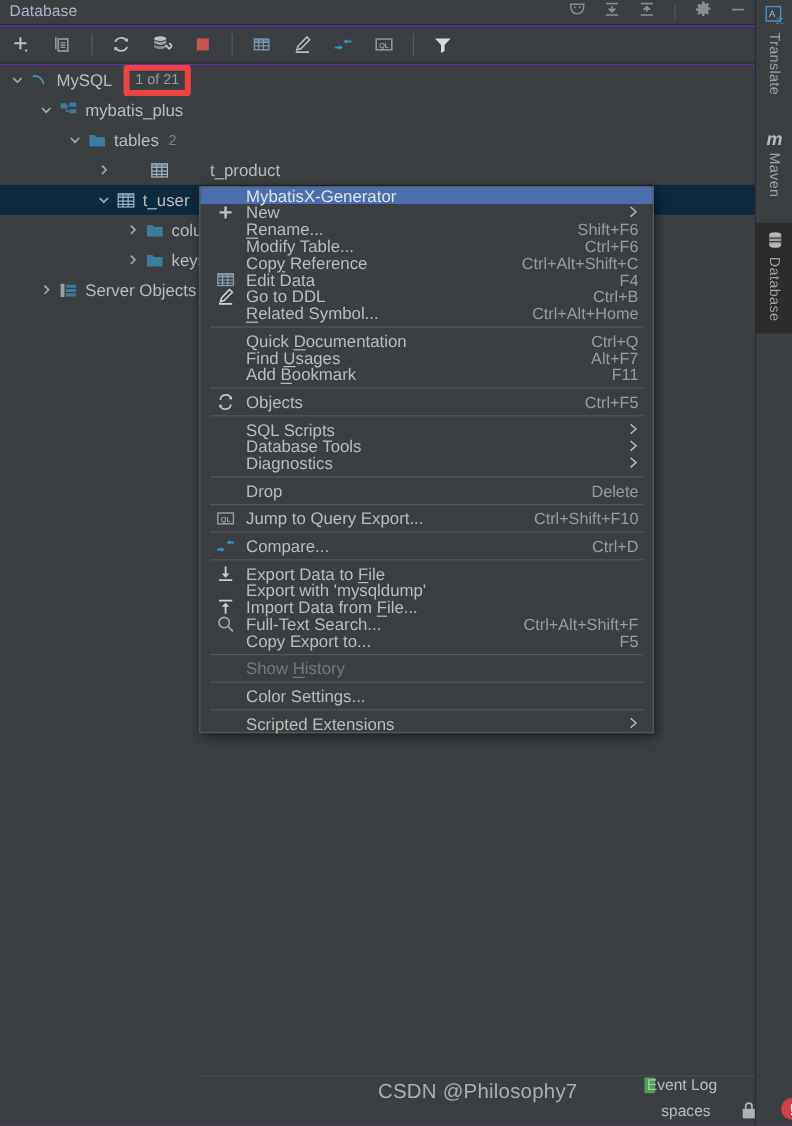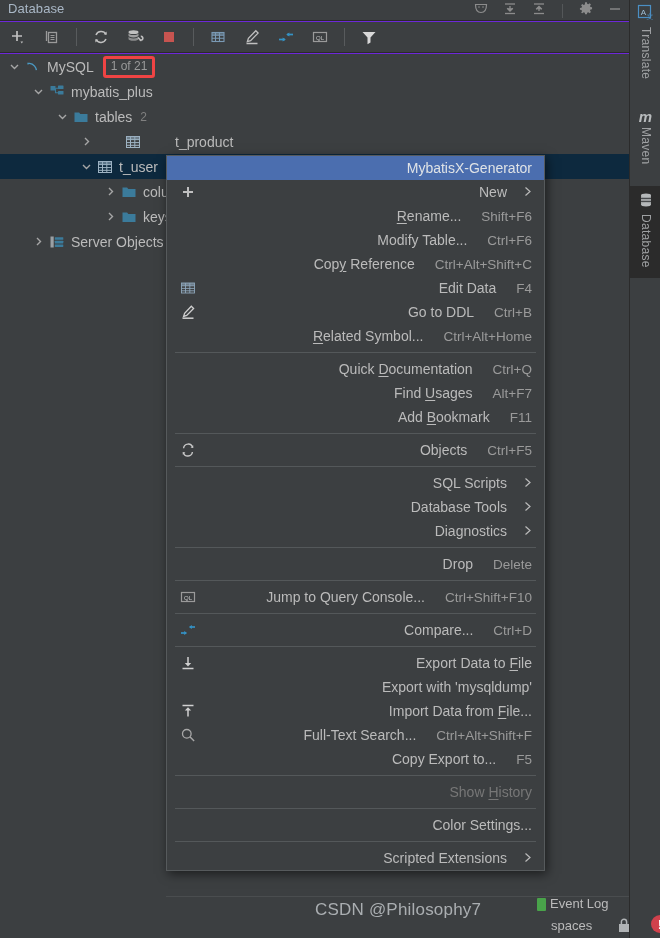--- a/index.html
+++ b/index.html
@@ -54,34 +54,34 @@
     width: 13px; height: 13px; flex: 0 0 13px; margin-right: 4px;
     display: flex; align-items: center; justify-content: center;
   }
   .tree-icon { width: 16px; height: 16px; flex: 0 0 16px; margin-right: 6px; display:flex; align-items:center; justify-content:center;}
   .tlabel { color: #bbbbbb; }
   .tcount {
     margin-left: 8px; font-size: 12px; color: #808080;
   }
   .tbadge {
     margin-left: 9px; font-size: 12px; color: #9a9a9a;
-    border: 3px solid #ef4444; border-radius: 3px; padding: 0px 5px 1px 5px;
+    border: 5px solid #ef4444; border-radius: 3px; padding: 0px 5px 1px 5px;
     line-height: 15px;
   }
 
   
   .ctx {
     position: absolute; left: 166px; top: 155px; width: 379px;
     background: #3c3f41; border: 1px solid #565a5c;
     box-shadow: 2px 3px 10px rgba(0,0,0,.55);
     padding: 0; z-index: 40;
   }
   .mi {
-    position: relative; height: 24px; display: flex; align-items: center;
-    font-size: 14px; color: #bbbbbb; padding: 0 12px 0 0; white-space: nowrap; text-align: right;
+    position: relative; height: 14px; display: flex; align-items: center;
+    font-size: 14px; color: #bbbbbb; padding: 0 12px 0 0; white-space: nowrap;
   }
   .mi.sel { background: #4b6eaf; color: #dfe3e6; }
   .mi.disabled .mtext { color: #777777; }
   .mi .micon {
     width: 22px; flex: 0 0 22px; margin-left: 10px;
     display: flex; align-items: center; justify-content: center;
   }
   .mtext { flex: 1 1 auto; padding-left: 6px; color: inherit; }
   .mshort { color: #9a9a9a; font-size: 13.5px; padding-left: 20px; }
   .marrow { color: #bbbbbb; font-size: 13px; padding-left: 16px; }
@@ -103,21 +103,21 @@
     letter-spacing: .3px; color: #9fa1a3; margin-top: 3px;
   }
   .stripe-btn.active { background: #2b2b2b; }
 
   
   .status {
     position: absolute; left: 166px; bottom: 0; right: 31px; height: 42px;
     z-index: 55; pointer-events: none;
   }
   .evtlog {
-    position: absolute; left: 384px; top: 0px;
+    position: absolute; left: 373px; top: 0px;
     font-size: 13px; color: #bbbbbb;
   }
   .evt-dot {
     position: absolute; left: 371px; top: 2px; width: 9px; height: 13px;
     background: #49a34a; border-radius: 1px;
   }
   .spaces {
     position: absolute; left: 385px; top: 22px; font-size: 13px; color: #bbbbbb;
   }
   .lockwrap { position: absolute; left: 450px; top: 20px; }
@@ -526,21 +526,21 @@
         <span class="mshort">Delete</span>
       </div>
       <div class="msep"></div>
       <div class="mi">
         <span class="micon">
           <svg width="16" height="16" viewBox="0 0 16 16">
             <rect x="1.5" y="3.5" width="13" height="9" fill="none" stroke="#9a9a9a" stroke-width="1.2"></rect>
             <text x="8" y="10.6" font-size="6" fill="#c6c6c6" text-anchor="middle" font-family="Liberation Sans, sans-serif">QL</text>
           </svg>
         </span>
-        <span class="mtext">Jump to Query Console...</span>
+        <span class="mtext">Jump to Query Export...</span>
         <span class="mshort">Ctrl+Shift+F10</span>
       </div>
       <div class="msep"></div>
       <div class="mi">
         <span class="micon">
           <svg width="16" height="16" viewBox="0 0 16 16">
             <g stroke="#3592c4" stroke-width="1.7" fill="none">
               <path d="M1 11h5"></path>
               <path d="M15 5h-5"></path>
             </g>

